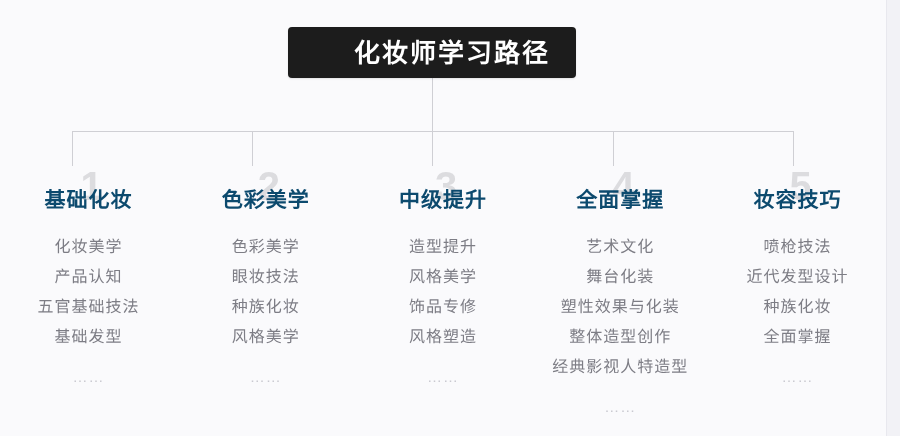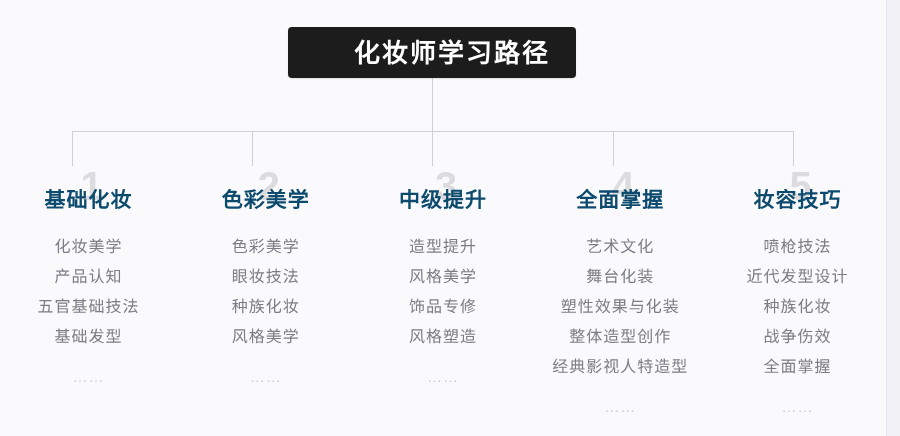--- a/index.html
+++ b/index.html
@@ -224,21 +224,20 @@
 
     <div class="column">
       <div class="col-head">
         <span class="col-num">5</span>
         <span class="col-title">妆容技巧</span>
       </div>
       <div class="col-items">
         <span class="col-item">喷枪技法</span>
         <span class="col-item">近代发型设计</span>
         <span class="col-item">种族化妆</span>
-        <span class="col-item">战争伤效</span>
         <span class="col-item">全面掌握</span>
         <span class="col-ellipsis">……</span>
       </div>
     </div>
 
   </div>
 
   <div class="right-panel"></div>
 
 </div>

